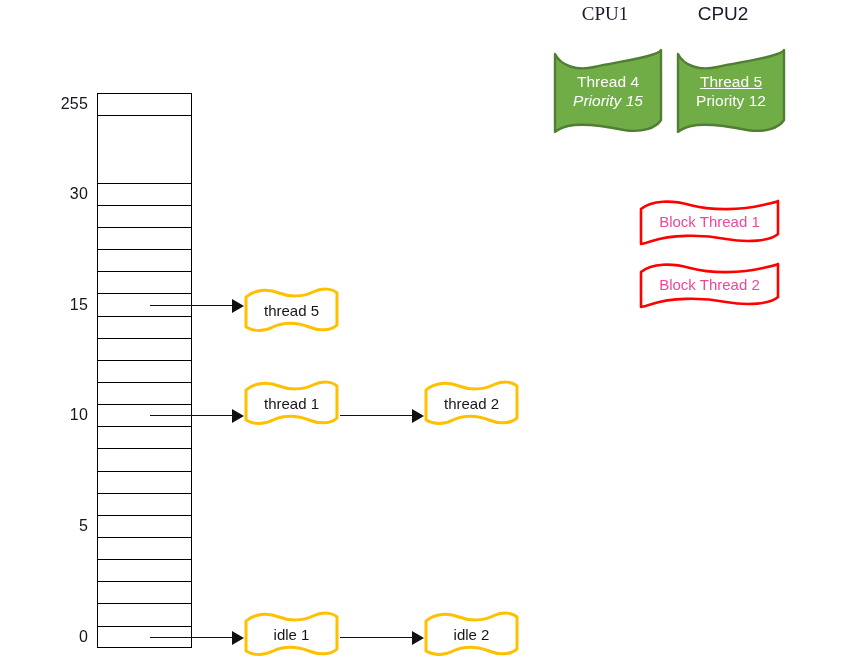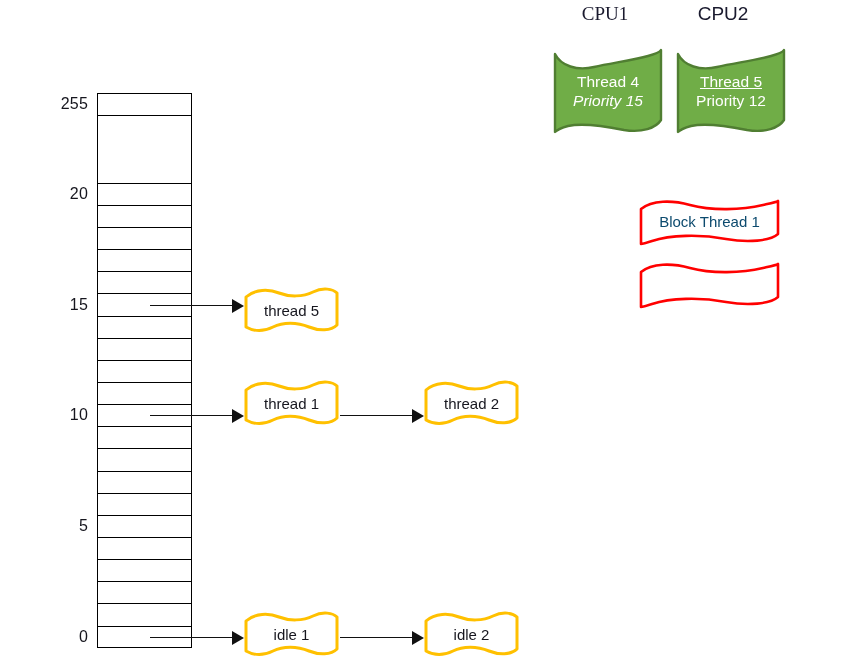--- a/index.html
+++ b/index.html
@@ -60,21 +60,21 @@
   .flag .flabel{
     position:absolute;
     left:0;right:0;
     text-align:center;
     font-size:15px;
     line-height:19px;
     white-space:nowrap;
     pointer-events:none;
   }
   .flag.yellow .flabel{color:#16161e;font-size:15px;}
-  .flag.red .flabel{color:#0c4a6e;font-size:15px;}
+  .flag.red .flabel{color:#ec4899;font-size:15px;}
   .flag.green .flabel{color:#ffffff;font-size:15.5px;}
 
   
   .cpu-title{
     position:absolute;
     font-size:19px;
     line-height:22px;
     color:#1a1a2e;
     text-align:center;
     width:120px;
@@ -105,21 +105,21 @@
       <div class="prio-row" title="6" style="height: 22.1557px;"></div>
       <div class="prio-row" title="5" style="height: 22.1557px;"></div>
       <div class="prio-row" title="4" style="height: 22.1557px;"></div>
       <div class="prio-row" title="3" style="height: 22.1557px;"></div>
       <div class="prio-row" title="2" style="height: 22.1557px;"></div>
       <div class="prio-row" title="1" style="height: 22.1557px;"></div>
       <div class="prio-row" title="0" style="height: 22.1557px;"></div>
     </div>
   <div id="prio-labels">
       <div class="prio-label" style="left: 20px; width: 68px; top: 94.0778px;">255</div>
-      <div class="prio-label" style="left: 20px; width: 68px; top: 183.808px;">20</div>
+      <div class="prio-label" style="left: 20px; width: 68px; top: 183.808px;">30</div>
       <div class="prio-label" style="left: 20px; width: 68px; top: 294.587px;">15</div>
       <div class="prio-label" style="left: 20px; width: 68px; top: 405.365px;">10</div>
       <div class="prio-label" style="left: 20px; width: 68px; top: 516.144px;">5</div>
       <div class="prio-label" style="left: 20px; width: 68px; top: 626.922px;">0</div>
     </div>
 
   <div id="connectors">
       <div class="hline" style="left: 150px; top: 305px; width: 83px;"></div>
       <div class="arrowhead" style="left: 232px; top: 299px;"></div>
       <div class="hline" style="left: 150px; top: 415px; width: 83px;"></div>
@@ -199,15 +199,16 @@
                L140,37 C132,44 110,46 88,42 C62,37 32,38 14,44 C8,46 4,47 3,47 Z" fill="#ffffff" stroke="#FF0000" stroke-width="2.6" stroke-linejoin="round" stroke-linecap="round"></path>
     </svg>
     <div class="flabel" style="top:15px;">Block Thread 1</div>
   </div>
 
   <div class="flag red" style="left:638px;top:260px;width:143px;height:50px;">
     <svg width="143" height="50" viewBox="0 0 143 50" aria-hidden="true">
       <path d="M3,12 C14,3 34,3 52,8 C74,14 104,13 125,8 C134,6 139,5 140,4
                L140,37 C132,44 110,46 88,42 C62,37 32,38 14,44 C8,46 4,47 3,47 Z" fill="#ffffff" stroke="#FF0000" stroke-width="2.6" stroke-linejoin="round" stroke-linecap="round"></path>
     </svg>
+    <div class="flabel" style="top:15px;">Block Thread 2</div>
   </div>
 
 </div>
 
 </body></html>

